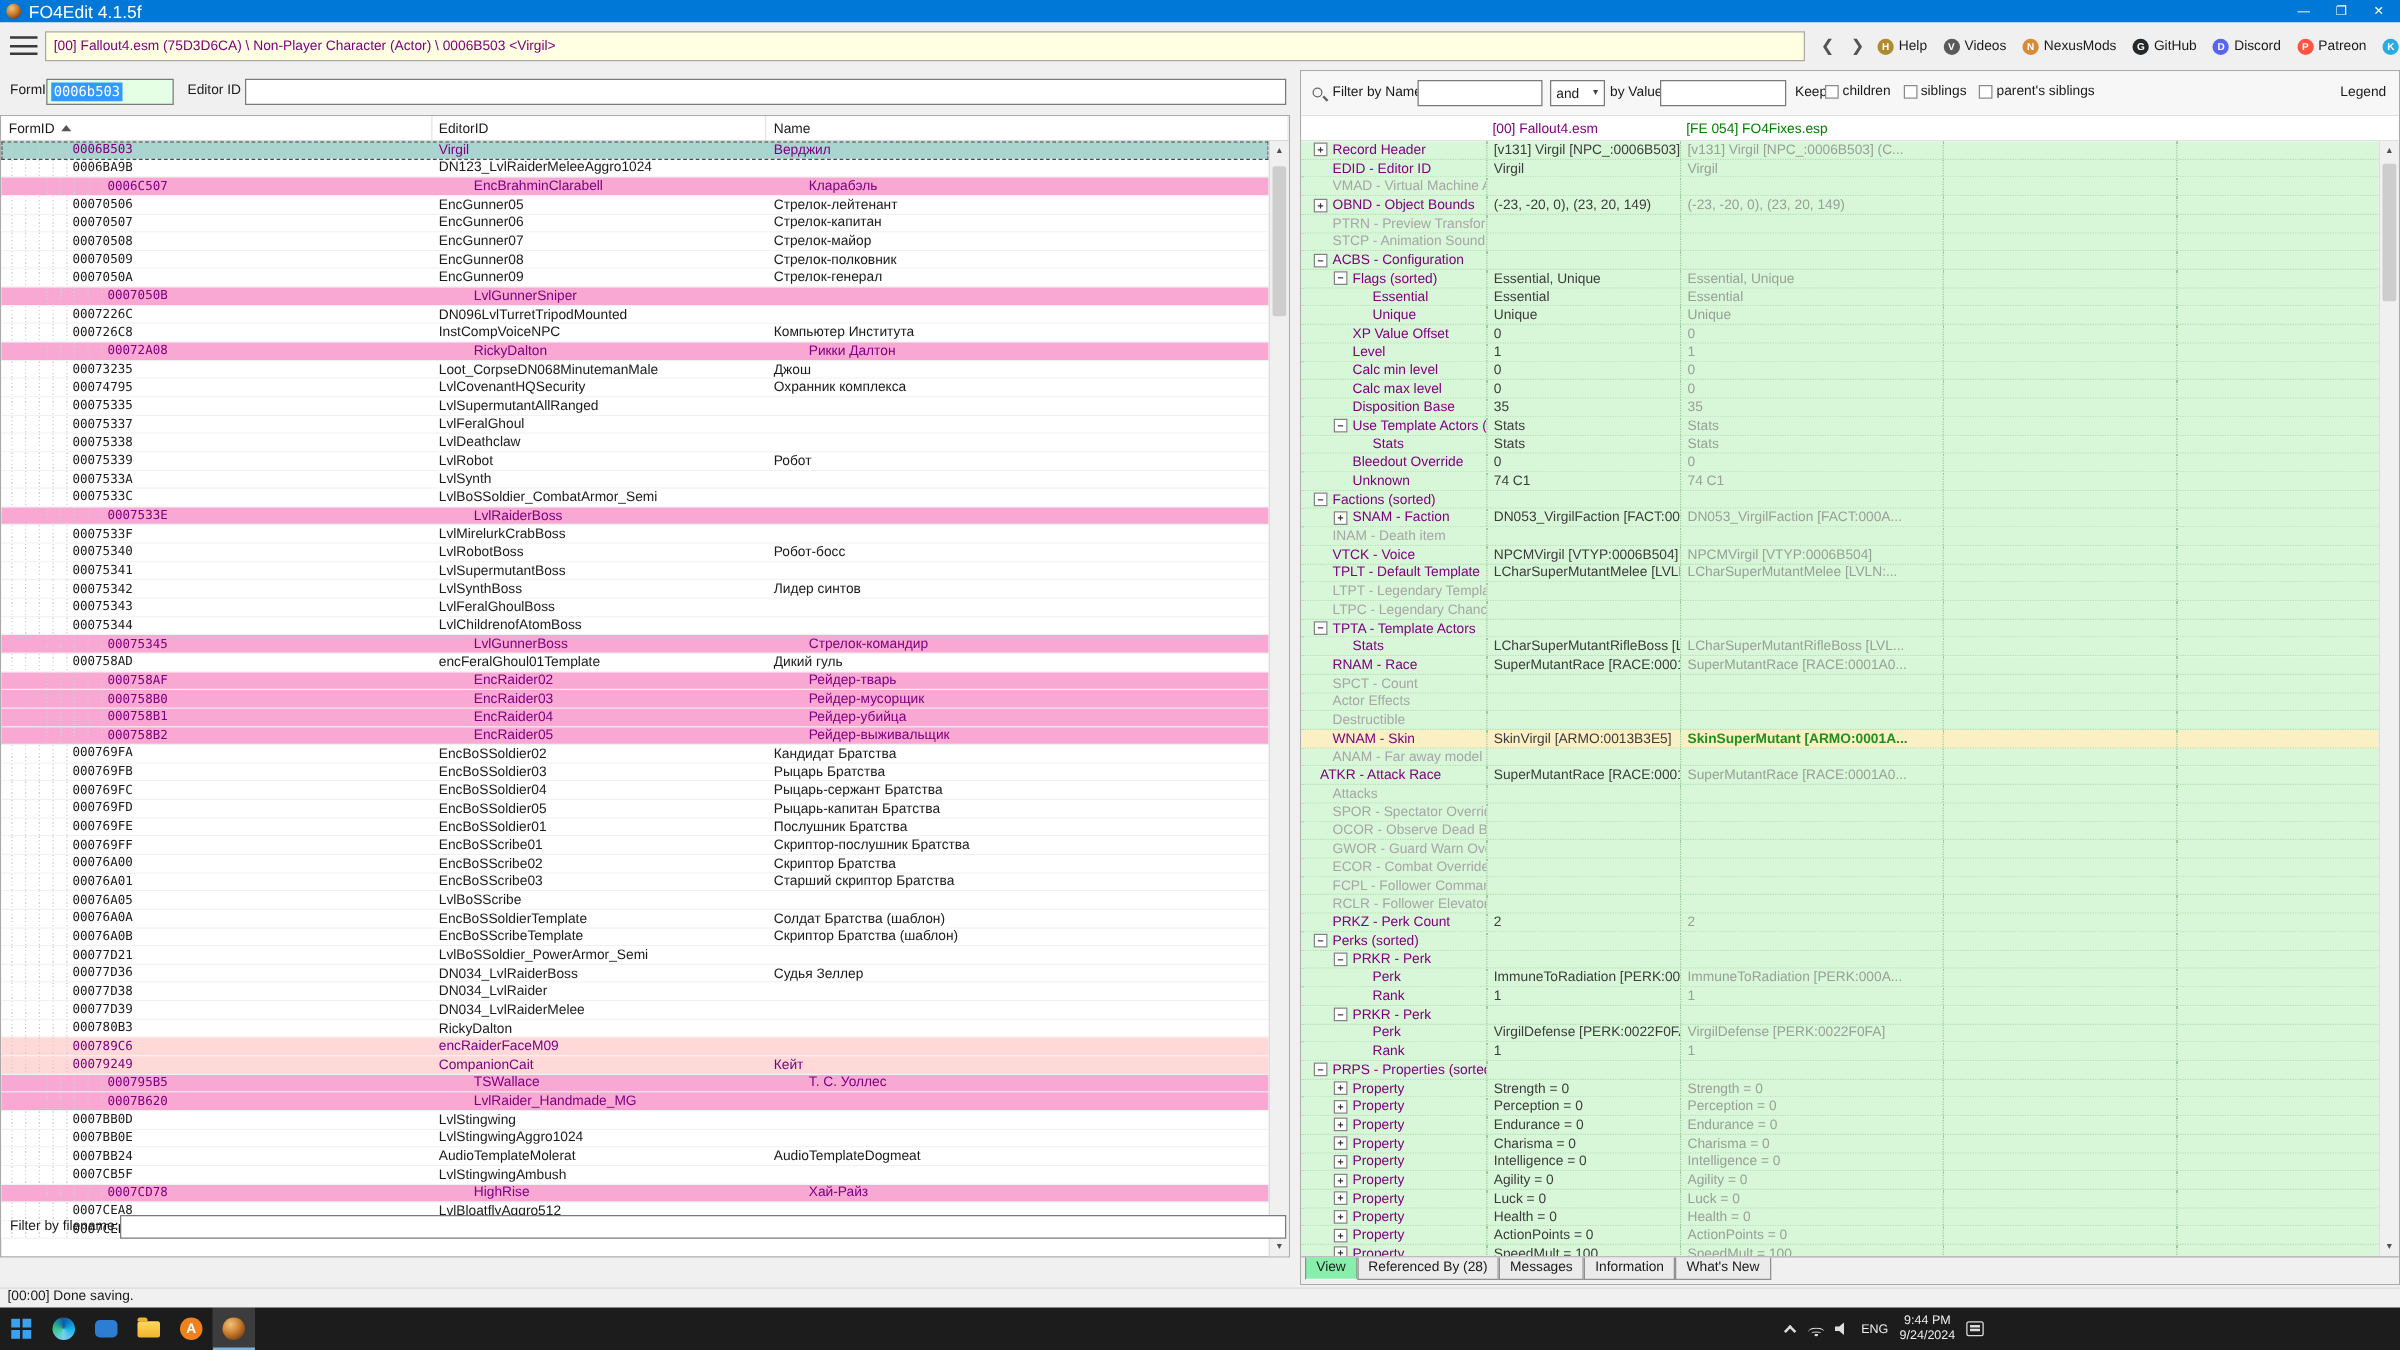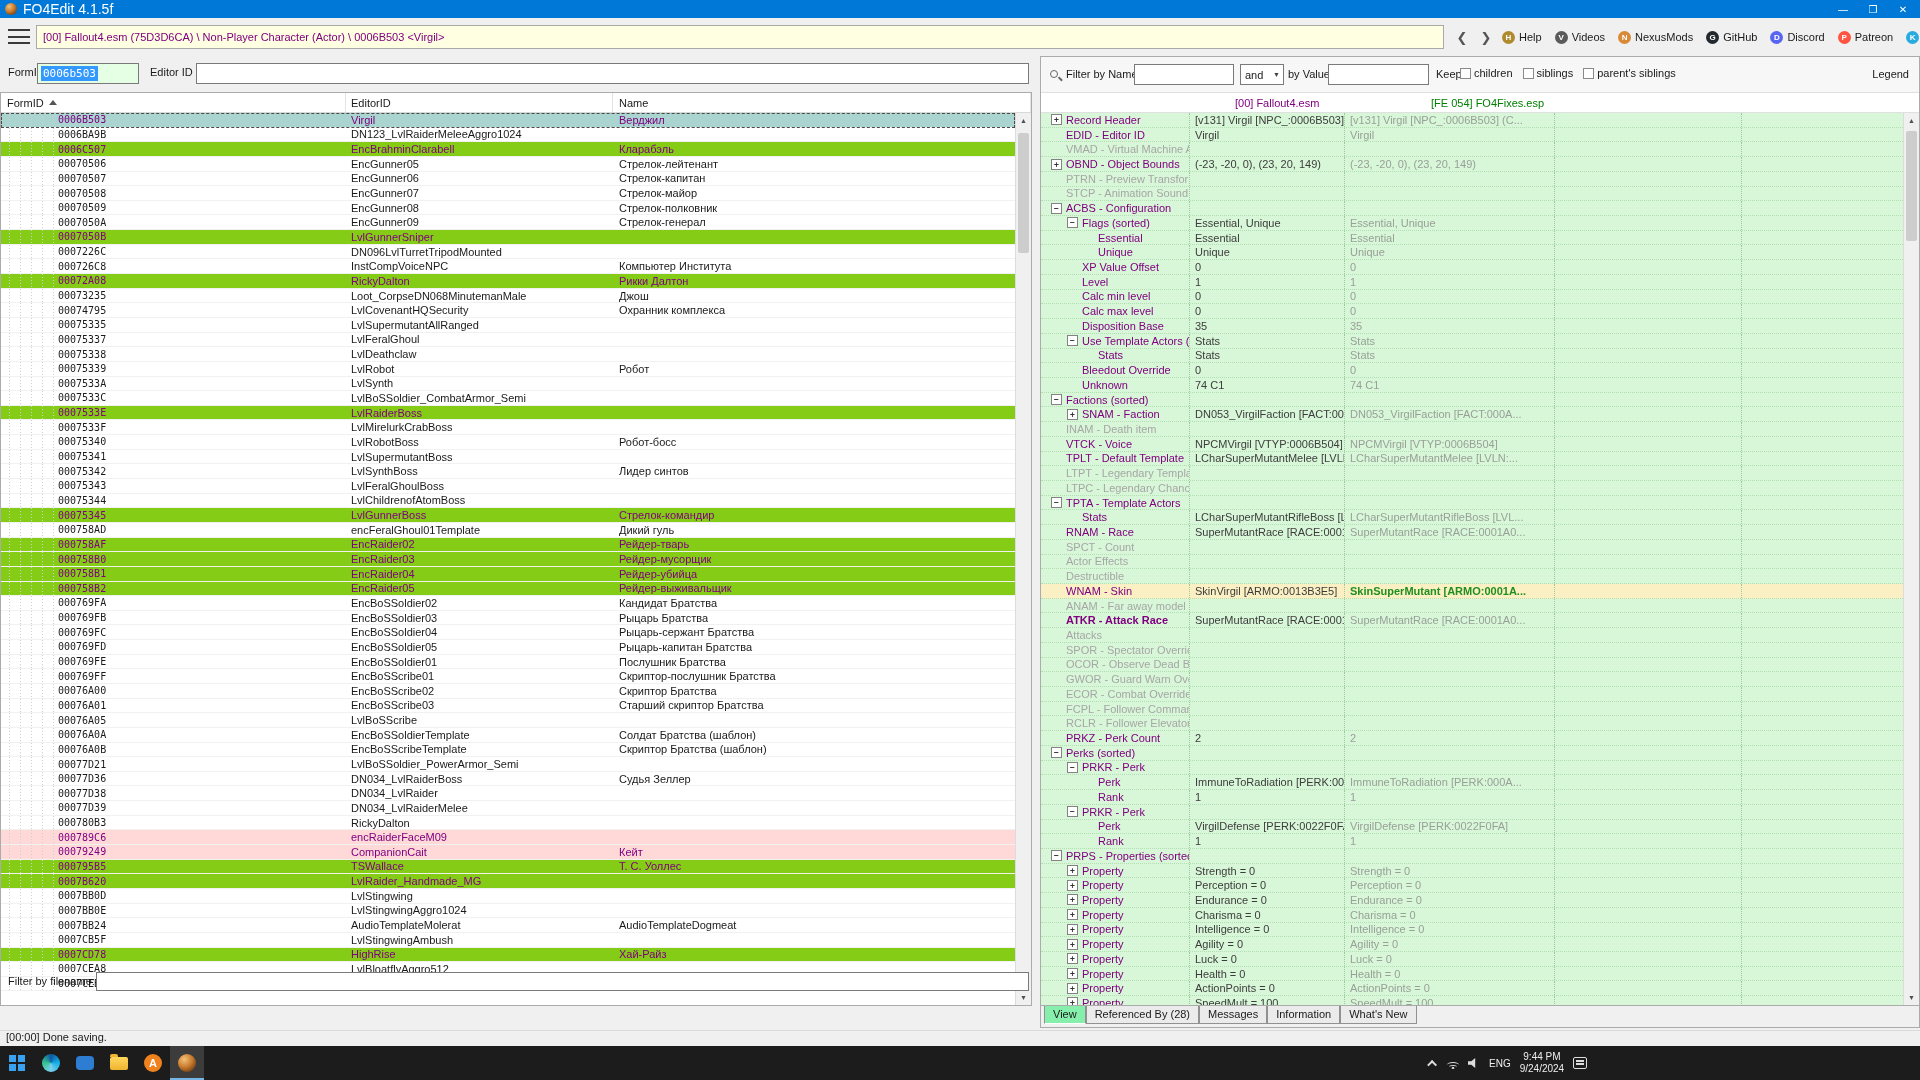--- a/index.html
+++ b/index.html
@@ -50,21 +50,21 @@
       repeating-linear-gradient(to bottom,#CFCFCF 0 1px,transparent 1px 3px),
       repeating-linear-gradient(to bottom,#CFCFCF 0 1px,transparent 1px 3px),
       repeating-linear-gradient(to bottom,#CFCFCF 0 1px,transparent 1px 3px),
       repeating-linear-gradient(to bottom,#CFCFCF 0 1px,transparent 1px 3px);
     background-size:1px 100%,1px 100%,1px 100%,1px 100%,1px 100%;
     background-position:8px 0,19px 0,30px 0,41px 0,52px 0;
     background-repeat:no-repeat; }
   .lrow .ed { width:267px; padding-left:5px; flex:none; overflow:hidden; white-space:nowrap; }
   .lrow .nm { flex:1; padding-left:6px; overflow:hidden; white-space:nowrap; }
   .lrow.n { background:#fff; color:#1a1a1a; }
-  .lrow.y { background:#84cc16; color:#800080; }
+  .lrow.y { background:#f9a8d4; color:#800080;padding-left:28px; }
   .lrow.p { background:#FFD8D8; color:#800080; }
   .lrow.sel { background:#A9D4CF; color:#800080; outline:1px dashed #4a4a4a; outline-offset:-1px; }
 
   
   .vscroll { position:absolute; top:20px; right:0; bottom:0; width:16px; background:#F0F0F0; border-left:1px solid #DCDCDC; }
   .sbtn { position:absolute; left:0; width:15px; height:15px; color:#505050; font-size:7px; display:flex; align-items:center; justify-content:center; cursor:pointer; }
   .sbtn.up { top:0; } .sbtn.dn { bottom:0; }
   .sthumb { position:absolute; left:2px; width:11px; background:#CDCDCD; border-radius:2px; cursor:pointer; }
 
   
@@ -79,21 +79,21 @@
   .fbselect { position:absolute; left:199px; top:7px; width:44px; height:21px; background:#fff; border:1px solid #7A7A7A; display:flex; align-items:center; padding-left:4px; cursor:pointer;justify-content:flex-end; }
   .fbselect .chev { margin-left:auto; margin-right:3px; font-size:7px; color:#444; }
   #fb-value-label { left:247px; }
   #fb-value-input { left:287px; width:101px; }
   #keep-label { left:395px; }
   #keep-opts { position:absolute; left:419px; top:10px; display:flex; gap:10px; align-items:center; }
   .kopt { display:flex; align-items:center; gap:3px; white-space:nowrap; }
   .cbx { width:11px; height:11px; background:#fff; border:1px solid #8A8A8A; flex:none; cursor:pointer; }
   #legend-link { position:absolute; right:10px; top:11px; cursor:pointer; }
 
-  .rgridhead { position:absolute; left:0; top:36px; right:0; height:20px; display:flex; background:#fff; border-bottom:1px solid #E0E0E0; align-items:center;gap:41px; }
+  .rgridhead { position:absolute; left:0; top:36px; right:0; height:20px; display:flex; background:#fff; border-bottom:1px solid #E0E0E0; align-items:center; }
   .rh { height:100%; display:flex; align-items:center; padding-left:5px; overflow:hidden; white-space:nowrap; }
   .rh.c0 { width:148px; } .rh.c1 { width:155px; color:#800080; } .rh.c2 { width:210px; color:#008000; } .rh.c3 { width:187px; } .rh.c4 { flex:1; }
   #right-rows { position:absolute; left:0; top:56px; right:16px; bottom:22px; overflow:hidden; }
   .rrow { display:flex; height:14.73px; background:#D8F7D8; border-bottom:1px dotted #B2DFB2; align-items:center; }
   .rrow.conflict { background:#FBF0C3; }
   .rcell { height:100%; display:flex; align-items:center; overflow:hidden; white-space:nowrap; flex:none; }
   .rlabel { width:148px; color:#800080; }
   .rlabel.gray { color:#A6A6A6; }
   .rv1 { width:155px; padding-left:5px; color:#3C3C3C; border-left:1px dotted #9CC99C; }
   .rv2 { width:210px; padding-left:5px; color:#98A098; border-left:1px dotted #9CC99C; }
@@ -891,21 +891,21 @@
           <span class="rcell rlabel gray" style="padding-left: 10px;">
             <span class="spacer"></span>
             <span>ANAM - Far away model</span>
           </span>
           <span class="rcell rv1"></span>
           <span class="rcell rv2"></span>
           <span class="rcell rx3"></span>
           <span class="rcell rx4"></span>
         </div>
         <div class="rrow">
-          <span class="rcell rlabel" style="padding-left: 10px; font-weight: bold;">
+          <span class="rcell rlabel" style="">
             <span class="spacer"></span>
             <span>ATKR - Attack Race</span>
           </span>
           <span class="rcell rv1">SuperMutantRace [RACE:0001A0...</span>
           <span class="rcell rv2">SuperMutantRace [RACE:0001A0...</span>
           <span class="rcell rx3"></span>
           <span class="rcell rx4"></span>
         </div>
         <div class="rrow">
           <span class="rcell rlabel gray" style="padding-left: 10px;">

